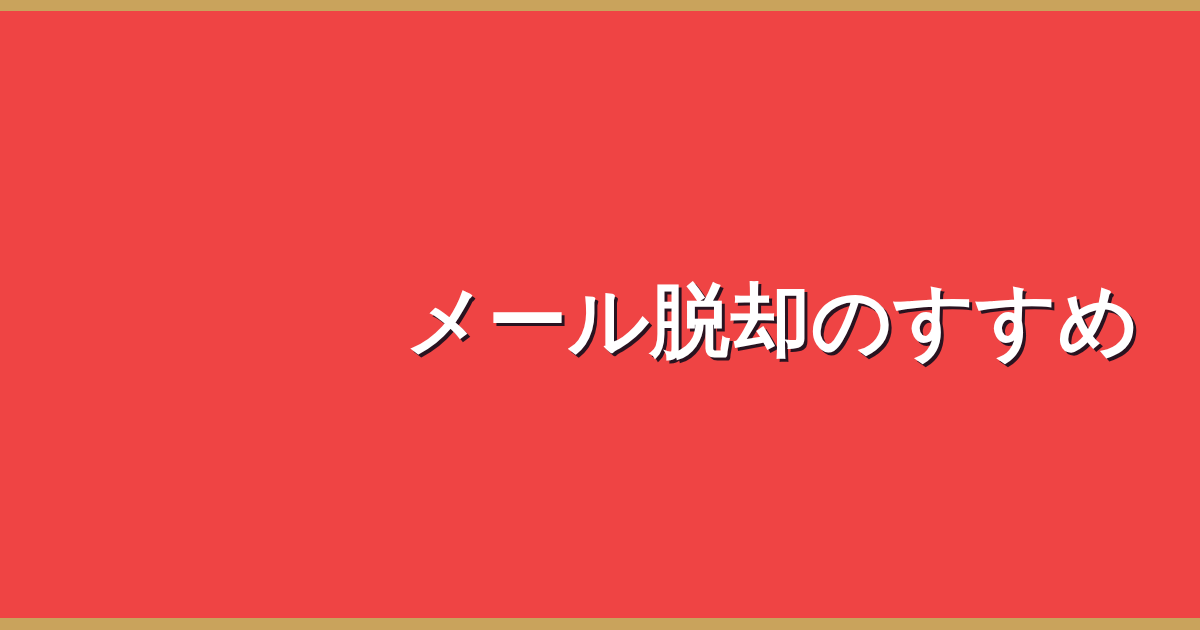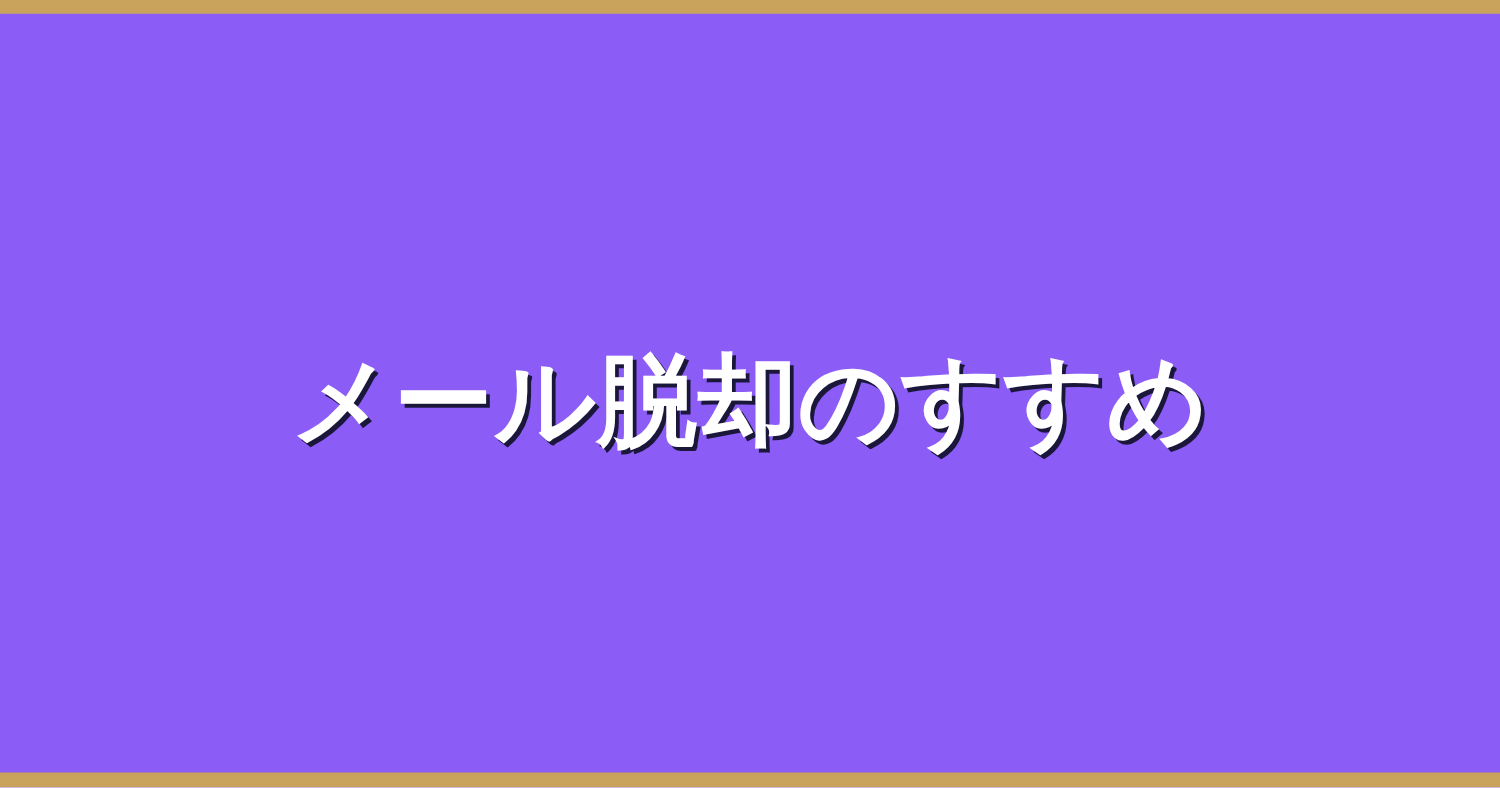--- a/index.html
+++ b/index.html
@@ -7,24 +7,25 @@
     padding: 0;
     background: #ffffff;
   }
 
   .og-card {
     position: relative;
     width: 1200px;
     height: 630px;
     box-sizing: border-box;
     overflow: hidden;
-    background: #8b5cf6;
+    background: #ef4444;
     font-family: "DejaVu Sans", "Liberation Sans", sans-serif;
     display: flex;
     flex-direction: column;
+    align-items: flex-end;
   }
 
   
   .accent-bar {
     width: 100%;
     flex: 0 0 auto;
     background: #c9a35c;
   }
   .accent-bar--top    { height: 11px; }
   .accent-bar--bottom { height: 12px; }

